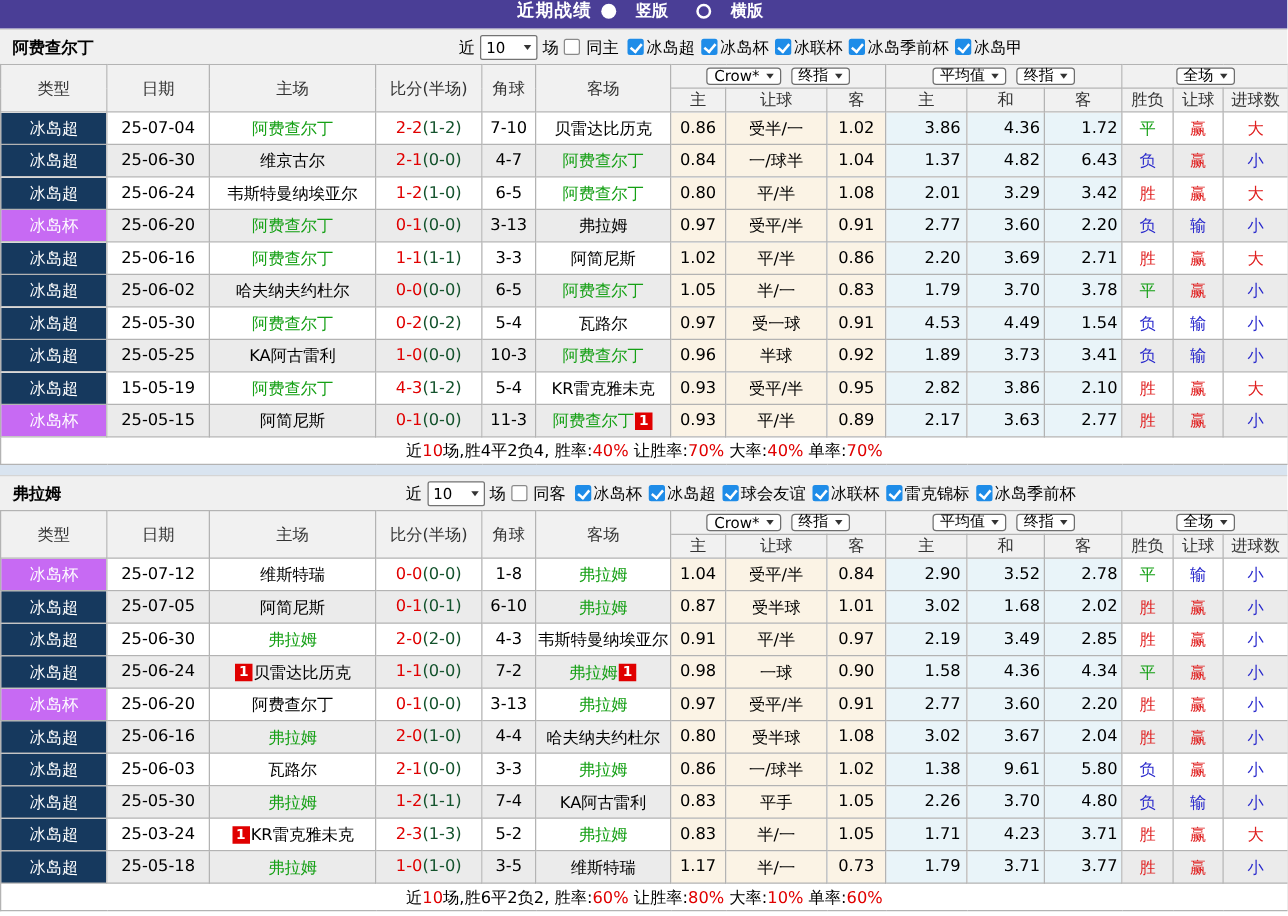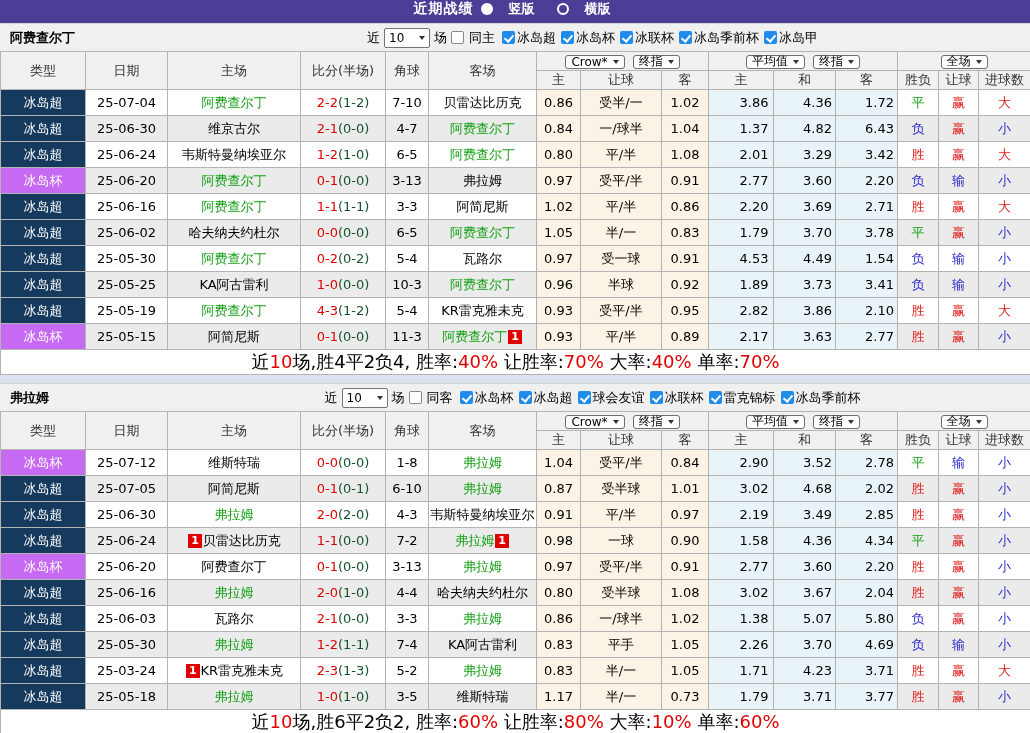--- a/index.html
+++ b/index.html
@@ -54,21 +54,21 @@
   .ft { color:var(--score-red,#e00000);text-align:center; }
   .ht { color:#14532d; }
   .focal { color:var(--focal-team,#15a015); }
   .r-win  { color:var(--win-red,#e02020); }
   .r-lose { color:var(--lose-blue,#2929cc); }
   .r-draw { color:var(--draw-green,#15a015); }
   .badge {
     display:inline-block; background:var(--score-red,#e80000); color:#fff;
     font-size:11px; font-weight:bold; line-height:14px; padding:0 3px; margin:0 1px; vertical-align:1px;
   }
-  tr.summary td { height:22px; font-size:18px; color:#000; }
+  tr.summary td { height:22px; font-size:13px; color:#000; }
   .red { color:var(--score-red,#e00000); }
   .sep { height:8px; background:var(--separator-bg,#d9e4f0); }
   .hsel {
     display:inline-flex; align-items:center; justify-content:space-between; gap:5px;
     background:#fff; border:1px solid #6e6e6e; border-radius:3px;
     height:14px; padding:0 5px; font-size:12px; color:#000; margin:0 4px; vertical-align:middle;
   }
 </style>
 </head>
 <body>
@@ -296,21 +296,21 @@
             <td class="c-crow">0.92</td>
             <td class="c-avg">1.89</td>
             <td class="c-avg">3.73</td>
             <td class="c-avg">3.41</td>
             <td class="stripe r-lose">负</td>
             <td class="stripe r-lose">输</td>
             <td class="stripe r-lose">小</td>
           </tr>
           <tr class="odd">
             <td class="c-type lg-super">冰岛超</td>
-            <td class="stripe">25-05-19</td>
+            <td class="stripe">15-05-19</td>
             <td class="stripe"><span class="focal">阿费查尔丁</span></td>
             <td class="stripe"><span class="ft">4-3</span><span class="ht">(1-2)</span></td>
             <td class="stripe">5-4</td>
             <td class="stripe"><span>KR雷克雅未克</span></td>
             <td class="c-crow">0.93</td>
             <td class="c-crow">受平/半</td>
             <td class="c-crow">0.95</td>
             <td class="c-avg">2.82</td>
             <td class="c-avg">3.86</td>
             <td class="c-avg">2.10</td>
@@ -445,21 +445,21 @@
             <td class="c-type lg-super">冰岛超</td>
             <td class="stripe">25-07-05</td>
             <td class="stripe"><span>阿简尼斯</span></td>
             <td class="stripe"><span class="ft">0-1</span><span class="ht">(0-1)</span></td>
             <td class="stripe">6-10</td>
             <td class="stripe"><span class="focal">弗拉姆</span></td>
             <td class="c-crow">0.87</td>
             <td class="c-crow">受半球</td>
             <td class="c-crow">1.01</td>
             <td class="c-avg">3.02</td>
-            <td class="c-avg">4.68</td>
+            <td class="c-avg">1.68</td>
             <td class="c-avg">2.02</td>
             <td class="stripe r-win">胜</td>
             <td class="stripe r-win">赢</td>
             <td class="stripe r-lose">小</td>
           </tr>
           <tr class="odd">
             <td class="c-type lg-super">冰岛超</td>
             <td class="stripe">25-06-30</td>
             <td class="stripe"><span class="focal">弗拉姆</span></td>
             <td class="stripe"><span class="ft">2-0</span><span class="ht">(2-0)</span></td>
@@ -530,39 +530,39 @@
             <td class="c-type lg-super">冰岛超</td>
             <td class="stripe">25-06-03</td>
             <td class="stripe"><span>瓦路尔</span></td>
             <td class="stripe"><span class="ft">2-1</span><span class="ht">(0-0)</span></td>
             <td class="stripe">3-3</td>
             <td class="stripe"><span class="focal">弗拉姆</span></td>
             <td class="c-crow">0.86</td>
             <td class="c-crow">一/球半</td>
             <td class="c-crow">1.02</td>
             <td class="c-avg">1.38</td>
-            <td class="c-avg">5.07</td>
+            <td class="c-avg">9.61</td>
             <td class="c-avg">5.80</td>
             <td class="stripe r-lose">负</td>
             <td class="stripe r-win">赢</td>
             <td class="stripe r-lose">小</td>
           </tr>
           <tr class="even">
             <td class="c-type lg-super">冰岛超</td>
             <td class="stripe">25-05-30</td>
             <td class="stripe"><span class="focal">弗拉姆</span></td>
             <td class="stripe"><span class="ft">1-2</span><span class="ht">(1-1)</span></td>
             <td class="stripe">7-4</td>
             <td class="stripe"><span>KA阿古雷利</span></td>
             <td class="c-crow">0.83</td>
             <td class="c-crow">平手</td>
             <td class="c-crow">1.05</td>
             <td class="c-avg">2.26</td>
             <td class="c-avg">3.70</td>
-            <td class="c-avg">4.69</td>
+            <td class="c-avg">4.80</td>
             <td class="stripe r-lose">负</td>
             <td class="stripe r-lose">输</td>
             <td class="stripe r-lose">小</td>
           </tr>
           <tr class="odd">
             <td class="c-type lg-super">冰岛超</td>
             <td class="stripe">25-03-24</td>
             <td class="stripe"><span class="badge">1</span><span>KR雷克雅未克</span></td>
             <td class="stripe"><span class="ft">2-3</span><span class="ht">(1-3)</span></td>
             <td class="stripe">5-2</td>

